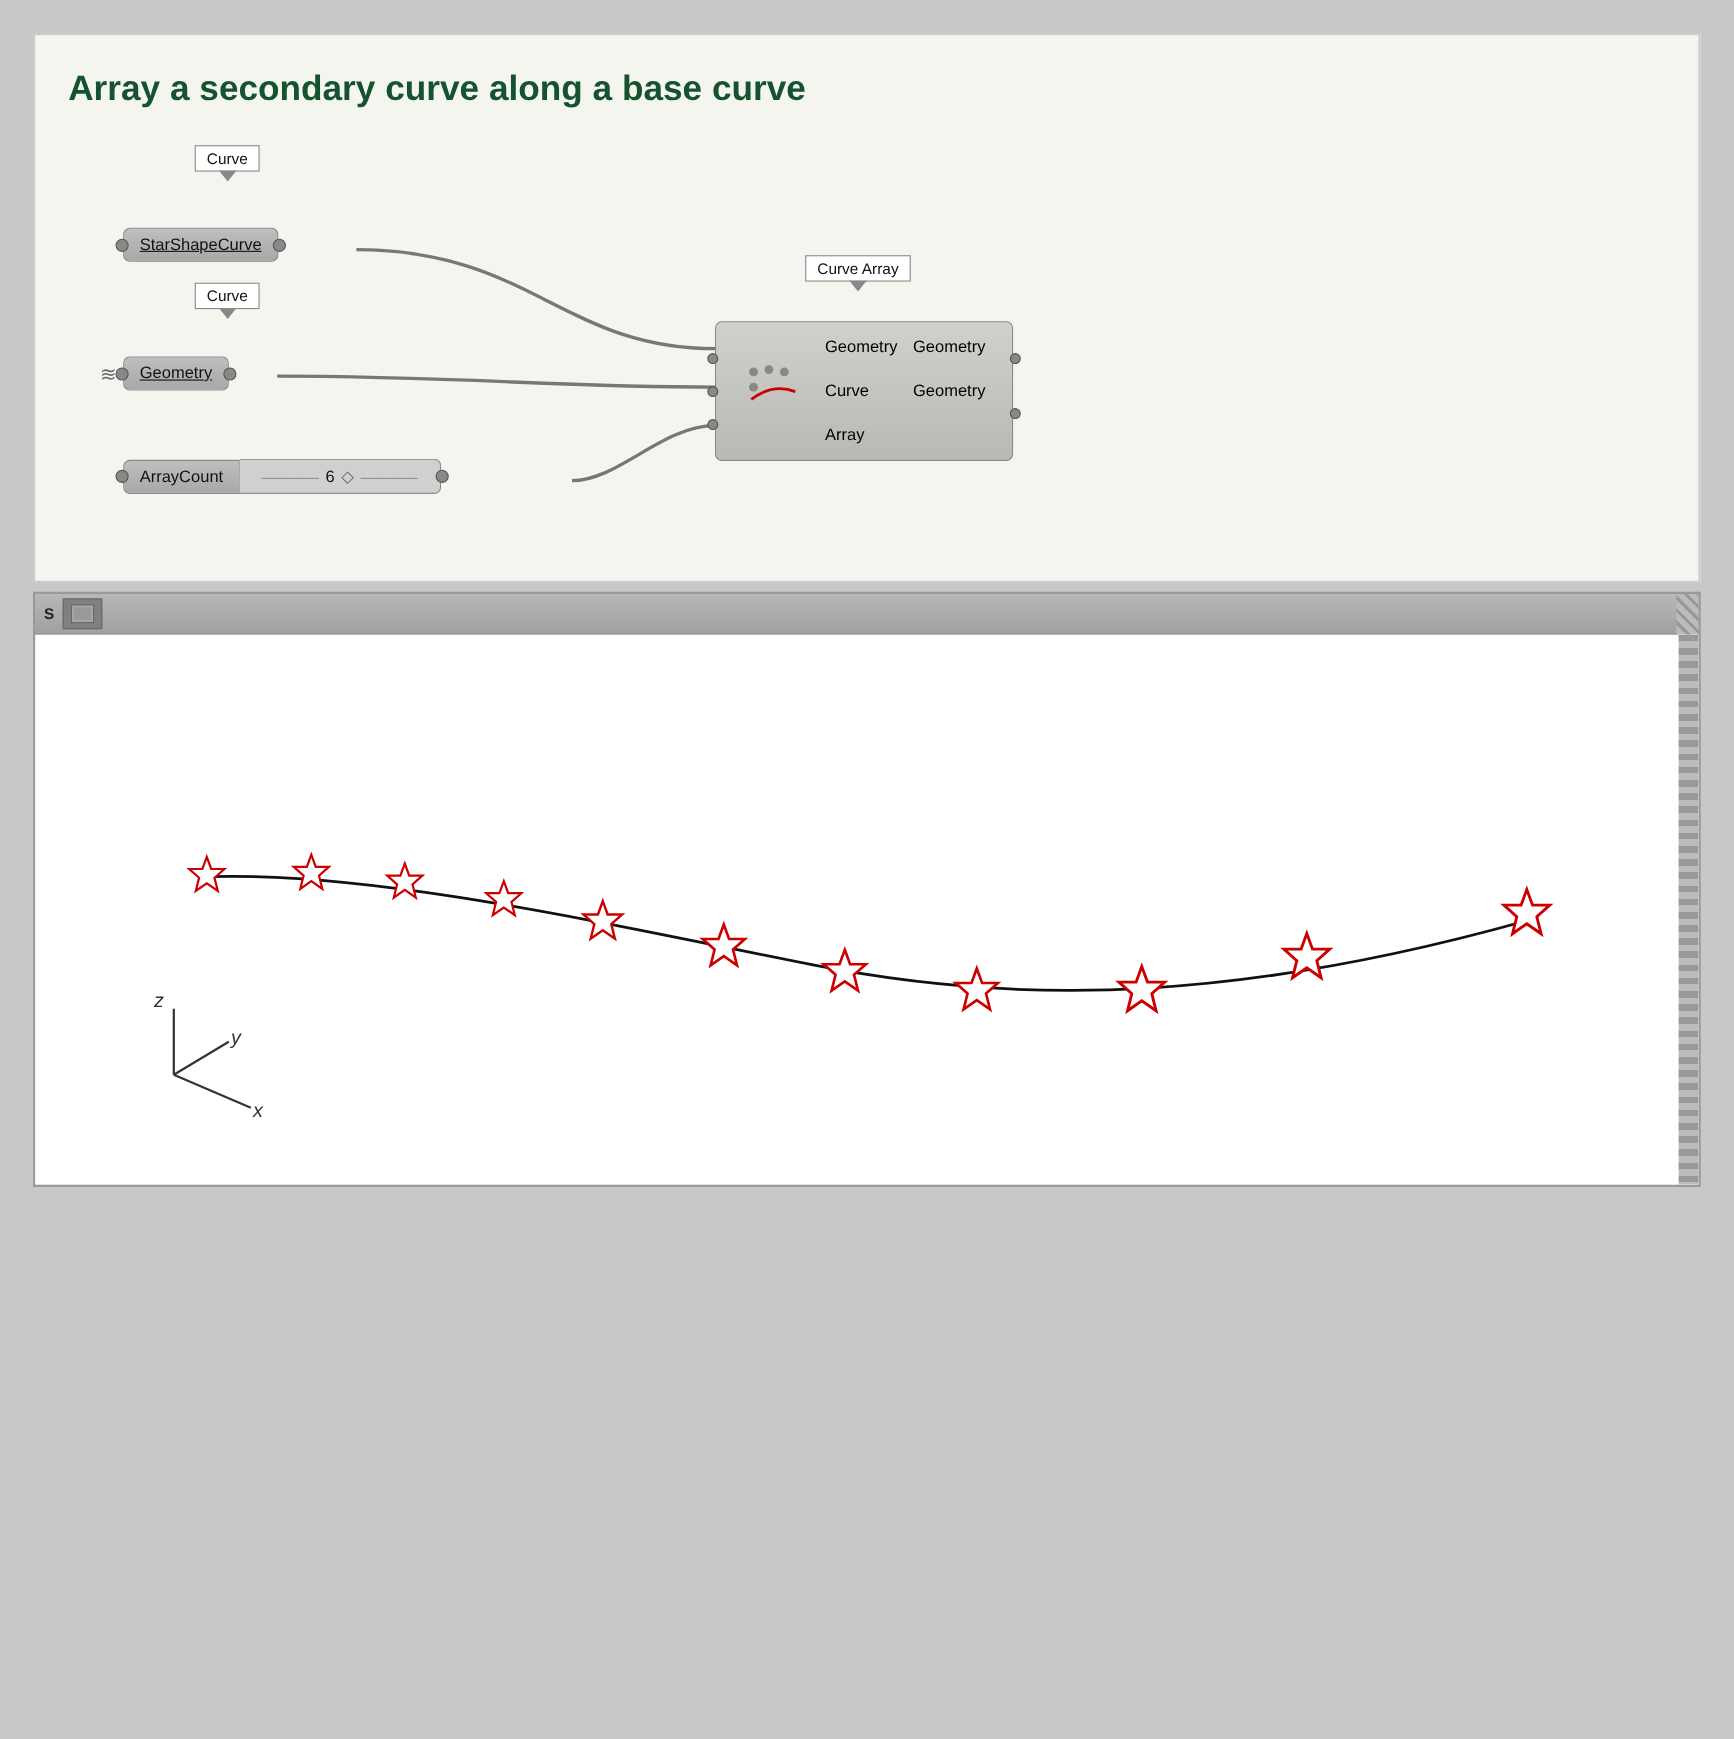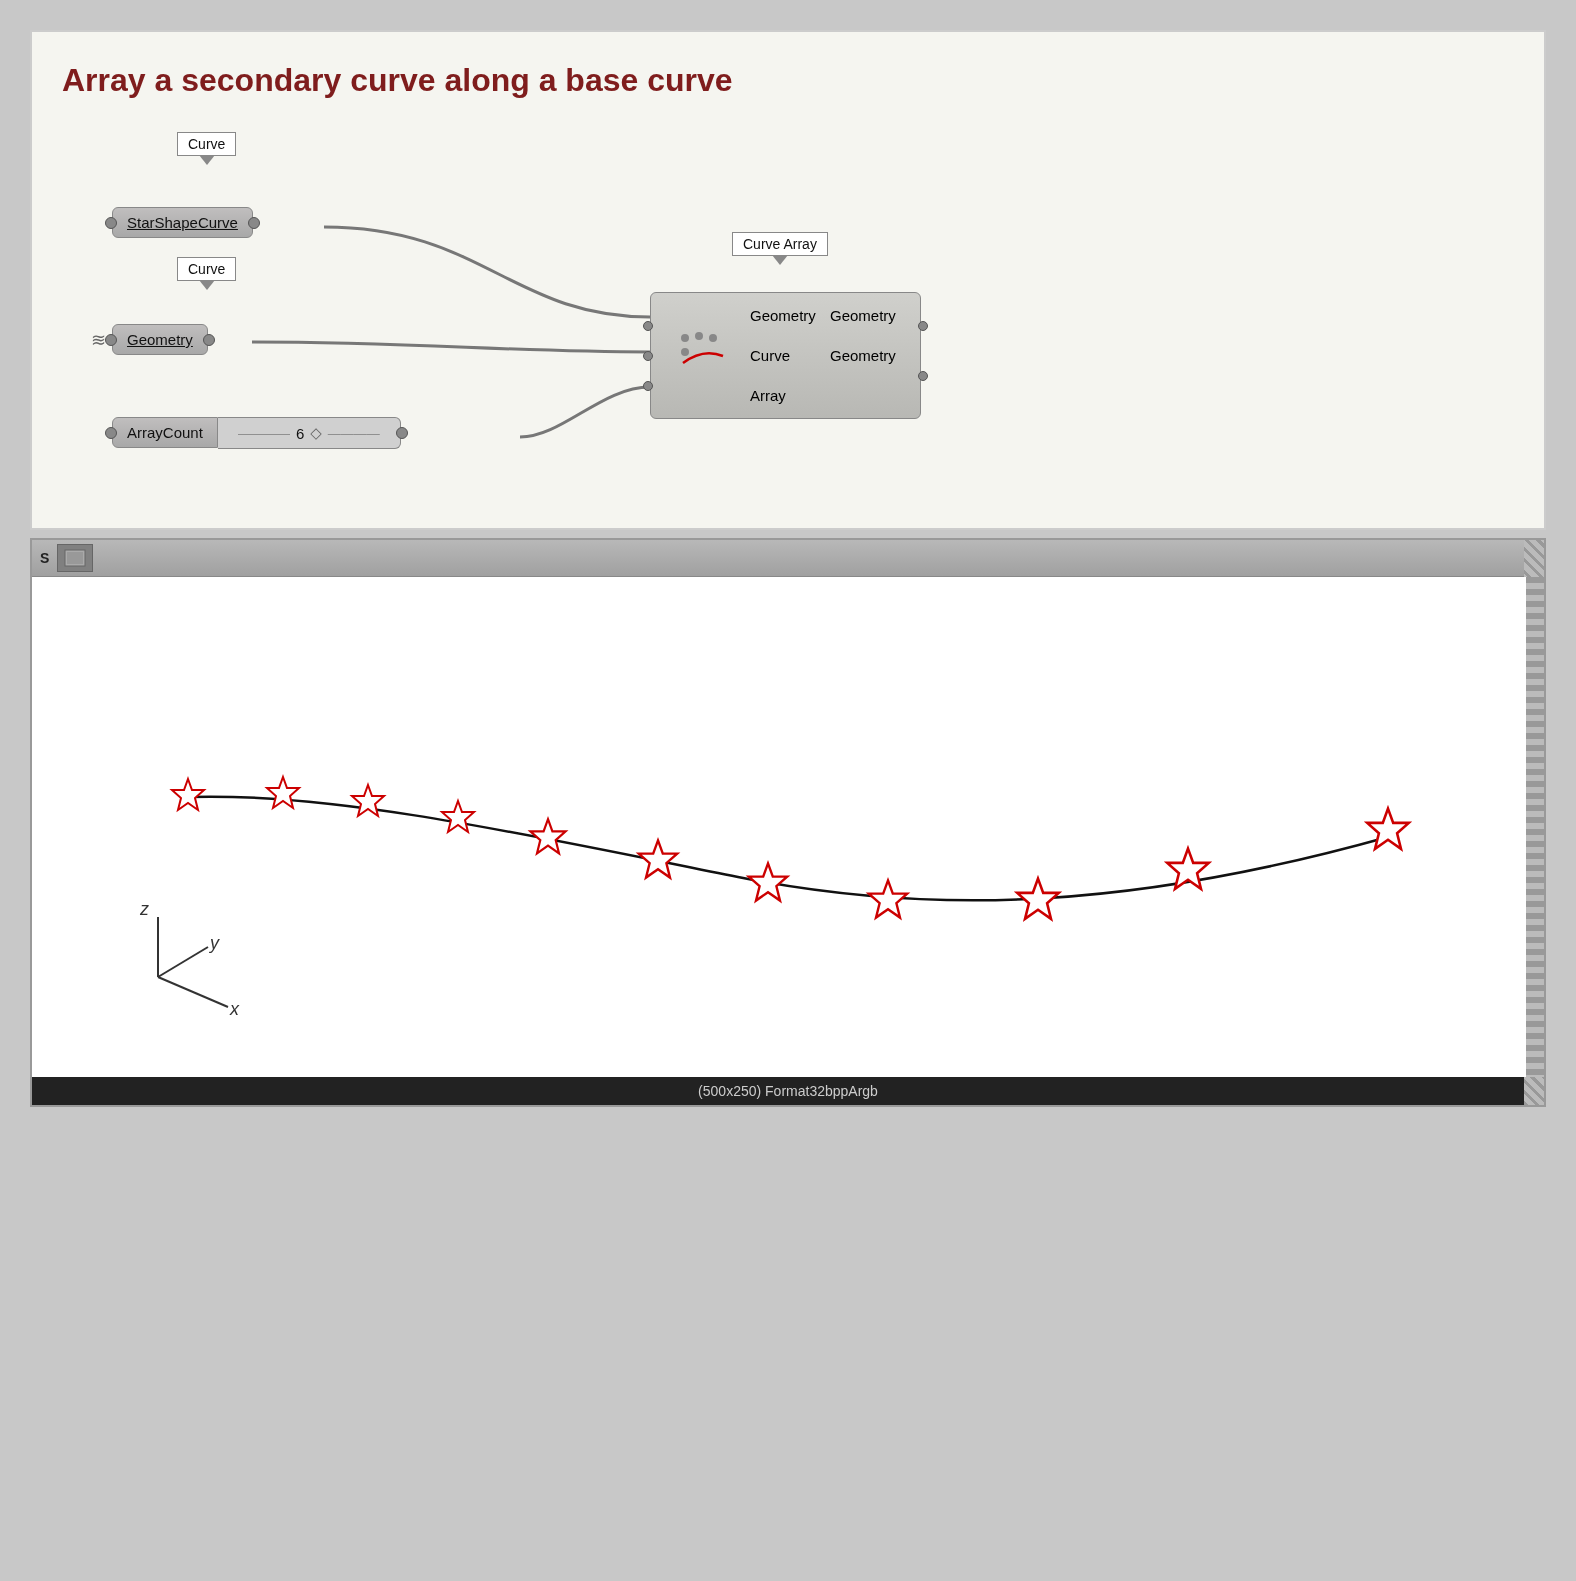--- a/index.html
+++ b/index.html
@@ -17,21 +17,21 @@
       margin: 30px 30px 0 30px;
       padding: 30px;
       position: relative;
       height: 500px;
     }
 
     .canvas-title {
       font-size: 32px;
       font-weight: bold;
       margin-bottom: 56px;
-      color: #7f1d1d;
+      color: #14532d;
     }
 
     
     .node {
       background: linear-gradient(180deg, #c0bebe 0%, #a8a8a8 100%);
       border: 1.5px solid #888;
       border-radius: 6px;
       padding: 6px 14px;
       font-size: 15px;
       color: #111;
@@ -96,21 +96,21 @@
       transform: translateX(-50%);
       border-left: 7px solid transparent;
       border-right: 7px solid transparent;
       border-top: 8px solid white;
     }
 
     
     .slider-node {
       position: absolute;
       display: flex;
-      align-items: flex-start;
+      align-items: center;
       gap: 0;
     }
 
     .slider-label {
       background: linear-gradient(180deg, #c0bebe 0%, #a8a8a8 100%);
       border: 1.5px solid #888;
       border-radius: 6px 0 0 6px;
       padding: 6px 14px;
       font-size: 15px;
       color: #111;
@@ -384,16 +384,13 @@
 
         <line x1="0" y1="0" x2="70" y2="30" stroke="#333" stroke-width="2"></line>
         <text x="72" y="38" font-size="18" fill="#333" font-style="italic">x</text>
       </g>
     </svg>
 
     
     <div style="position:absolute; right:0; top:0; bottom:0; width:18px; background: repeating-linear-gradient(180deg, #999 0px, #999 6px, #bbb 6px, #bbb 12px);"></div>
   </div>
 
-  <div class="viewport-footer">
-    <span>(500x250) Format32bppArgb</span>
-  </div>
 </div>
 
 </body></html>

